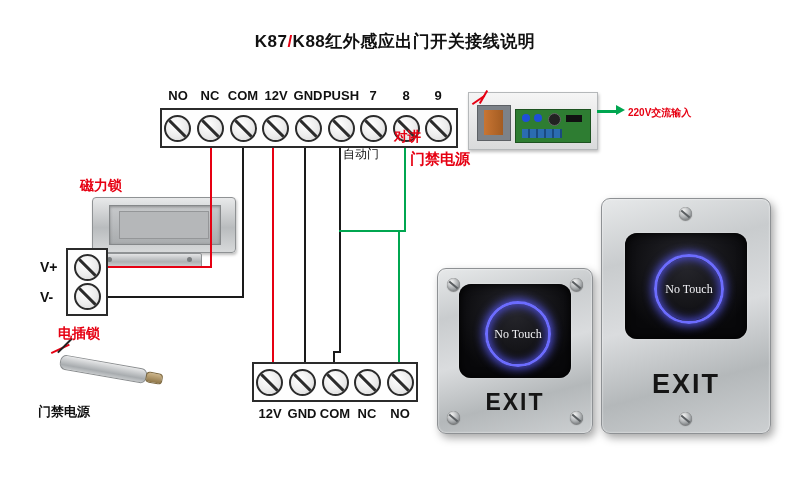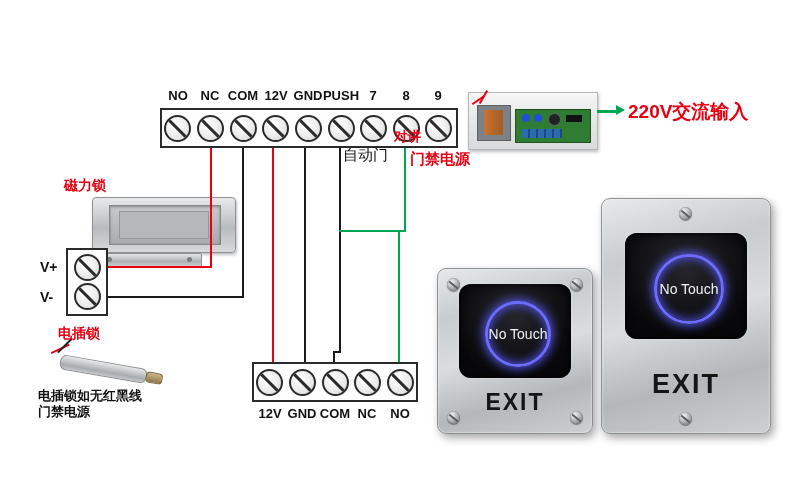--- a/index.html
+++ b/index.html
@@ -32,21 +32,21 @@
   .vlab { position:absolute; font-weight:bold; font-size:14px; color:#111; z-index:5; }
 
   
   .wire { position:absolute; z-index:3; }
   .wire.red { background:#e60012; }
   .wire.blk { background:#1a1a1a; }
   .wire.grn { background:#00a650; }
 
   
   .red-label   { position:absolute; color:#e60012; font-weight:bold; font-size:14px; white-space:nowrap; z-index:6; }
-  .small-label { position:absolute; color:#111; font-size:15px; white-space:nowrap; z-index:6; }
+  .small-label { position:absolute; color:#111; font-size:12px; white-space:nowrap; z-index:6; }
   .note { position:absolute; color:#111; font-size:13px; font-weight:bold; white-space:nowrap; z-index:6; }
 
   
   .maglock {
     position:absolute; z-index:2; border-radius:4px; border:1px solid #8f9294;
     background:linear-gradient(180deg,#e8e9ea,#b9bcbe 55%,#d7d9da);
     box-shadow:1px 2px 3px rgba(0,0,0,.25);
   }
   .maglock-recess {
     position:absolute; left:16px; top:7px; width:110px; height:38px;
@@ -119,28 +119,29 @@
   .panel {
     position:absolute; border-radius:12px;
     background:radial-gradient(circle at 50% 30%, #26262c, #08080a 75%);
     box-shadow:inset 0 0 10px #000, 0 0 2px rgba(255,255,255,.5);
   }
   .ring {
     position:absolute; border-radius:50%; border:3px solid #6c6cff;
     box-shadow:0 0 10px 2px rgba(90,90,255,.85), inset 0 0 9px 2px rgba(90,90,255,.75);
     display:flex; align-items:center; justify-content:center;
   }
-  .touch-text { color:#f2f2f6; font-size:14px; white-space:nowrap; }
+  .touch-text { color:#f2f2f6; font-size:12px; white-space:nowrap;font-family:Liberation Serif, serif; }
   .exit-text { position:absolute; left:0; width:100%; text-align:center; font-weight:bold; color:#151515; letter-spacing:2px; }
 </style>
 </head>
 <body>
 
 <div class="stage">
 
+  <div class="title"><span>K87</span><span class="red-txt">/</span><span>K88红外感应出门开关接线说明</span></div>
 
   <div class="maglock" style="left:92px;top:197px;width:142px;height:54px">
     <div class="maglock-recess"></div>
     <div class="maglock-face"></div>
   </div>
   <div class="maglock-plate" style="left:98px;top:253px;width:102px;height:13px">
     <i class="mdot" style="left:8px"></i>
     <i class="mdot" style="left:88px"></i>
   </div>
 
@@ -215,31 +216,30 @@
   <span class="bl" style="left:367px">NC</span>
   <span class="bl" style="left:400px">NO</span>
 
   <div class="block v-block">
     <div class="term" style="left:5.5px;top:4px"></div>
     <div class="term" style="left:5.5px;top:33px"></div>
   </div>
   <span class="vlab" style="left:40px;top:259px">V+</span>
   <span class="vlab" style="left:40px;top:289px">V-</span>
 
-  <span class="red-label" style="left:64px;top:177px">磁力锁</span>
+  <span class="red-label" style="left:80px;top:177px">磁力锁</span>
   <span class="red-label" style="left:58px;top:325px">电插锁</span>
   <span class="red-label" style="left:394px;top:128px;font-size:13.5px">对讲</span>
   <span class="small-label" style="left:343px;top:146px">自动门</span>
   <span class="red-label" style="left:410px;top:150px;font-size:15px">门禁电源</span>
 
   <div class="arrow-line" style="left:597px;top:110px;width:20px;height:2.5px"></div>
   <div class="arrow-head" style="left:616px;top:105px"></div>
-  <span class="red-label" style="left:628px;top:99px;font-size:19px">220V交流输入</span>
-
-  <span class="note" style="left:38px;top:387px">电插锁如无红黑线</span>
+  <span class="red-label" style="left:628px;top:106px;font-size:10px">220V交流输入</span>
+
   <span class="note" style="left:38px;top:403px">门禁电源</span>
 
   <div class="plate" style="left:437px;top:268px;width:154px;height:164px">
     <i class="screw" style="left:9px;top:9px"></i>
     <i class="screw" style="left:132px;top:9px"></i>
     <i class="screw" style="left:9px;top:142px"></i>
     <i class="screw" style="left:132px;top:142px"></i>
     <div class="panel" style="left:21px;top:15px;width:112px;height:94px">
       <div class="ring" style="left:26px;top:17px;width:60px;height:60px">
         <span class="touch-text">No Touch</span>

